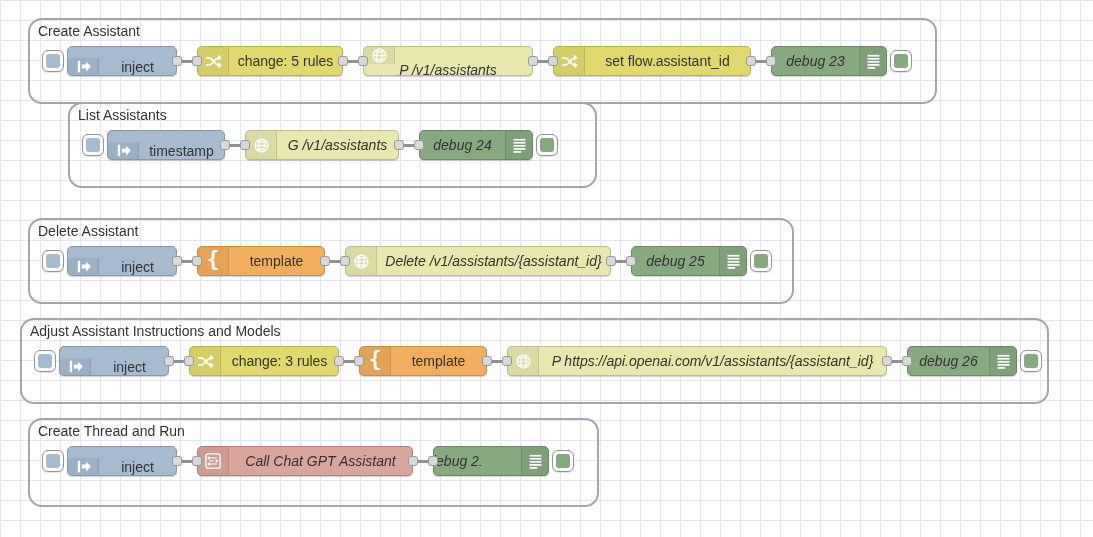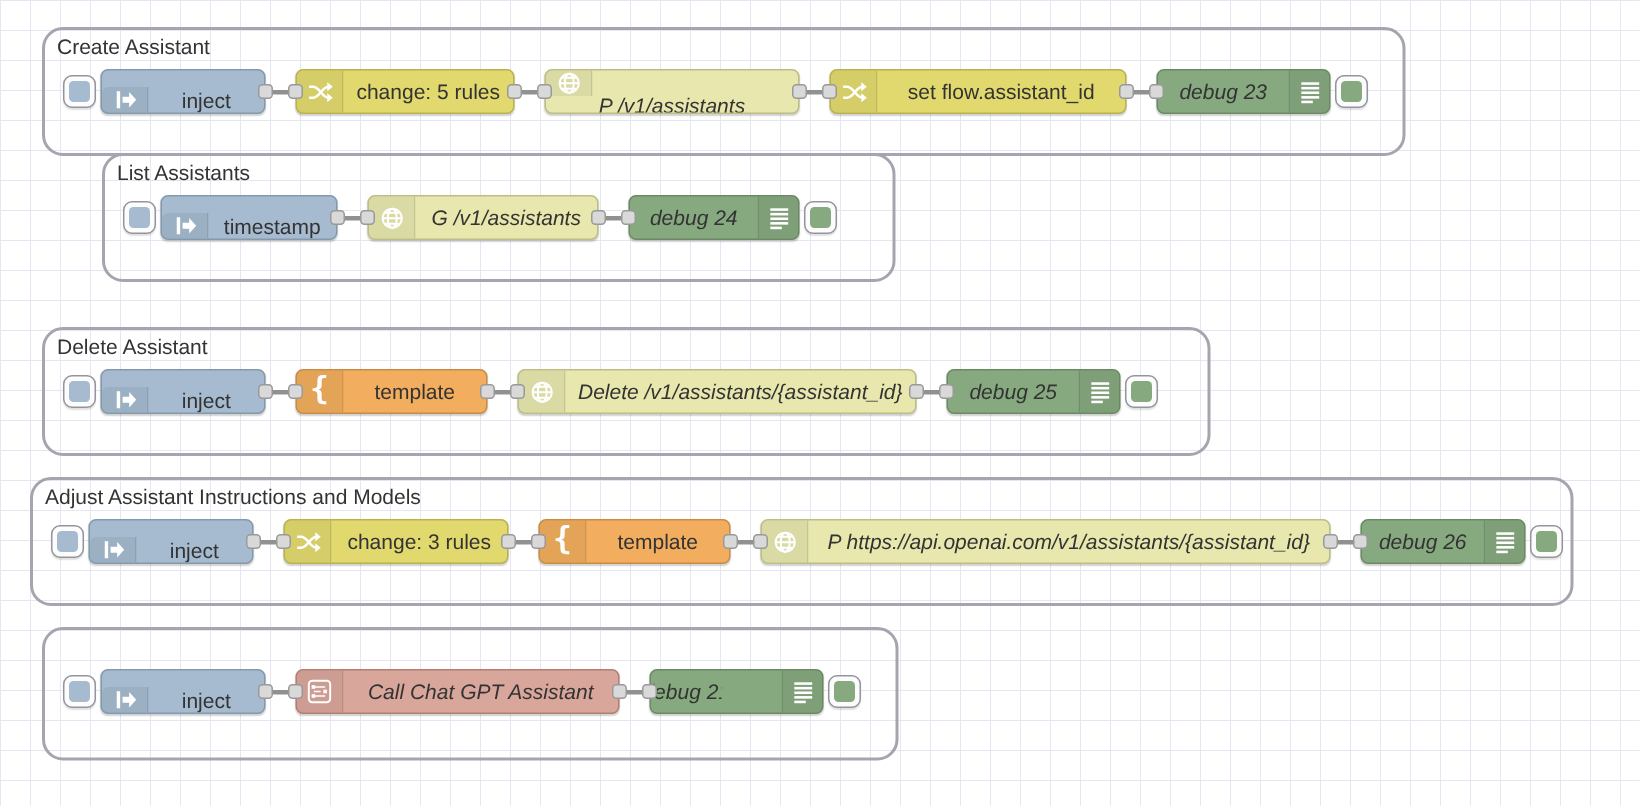--- a/index.html
+++ b/index.html
@@ -203,21 +203,21 @@
               </svg>
             </div>
         </div>
         <button class="nr-btn btn-right">
             <span class="btn-fill fill-debug"></span>
           </button>
       </div>
     </div>
   </div>
 
-  <div class="group" style="left:28px;top:218px;width:762px;height:82px;padding-left:13px;">
+  <div class="group" style="left:28px;top:218px;width:762px;height:82px;">
     <div class="group-title">Delete Assistant</div>
     <div class="row">
       <div class="node inject">
         <button class="nr-btn btn-left">
             <span class="btn-fill fill-inject"></span>
           </button>
         <div class="body" style="width:110px;">
           <div class="icon-box icon-left">
               <svg width="17" height="17" viewBox="0 0 24 24">
                 <path fill="#fff" d="M4 4h3.2v16H4z M9.5 9.2h6.2V4.8L22.3 12l-6.6 7.2v-4.4H9.5z"></path>
@@ -351,20 +351,21 @@
             </div>
         </div>
         <button class="nr-btn btn-right">
             <span class="btn-fill fill-debug"></span>
           </button>
       </div>
     </div>
   </div>
 
   <div class="group" style="left:28px;top:418px;width:567px;height:85px;">
+    <div class="group-title">Create Thread and Run</div>
     <div class="row">
       <div class="node inject">
         <button class="nr-btn btn-left">
             <span class="btn-fill fill-inject"></span>
           </button>
         <div class="body" style="width:110px;">
           <div class="icon-box icon-left">
               <svg width="17" height="17" viewBox="0 0 24 24">
                 <path fill="#fff" d="M4 4h3.2v16H4z M9.5 9.2h6.2V4.8L22.3 12l-6.6 7.2v-4.4H9.5z"></path>
               </svg>

